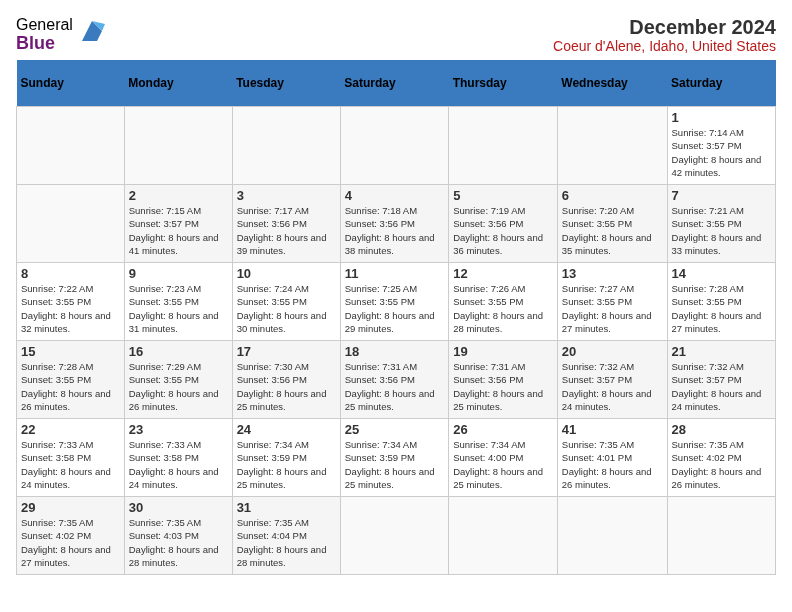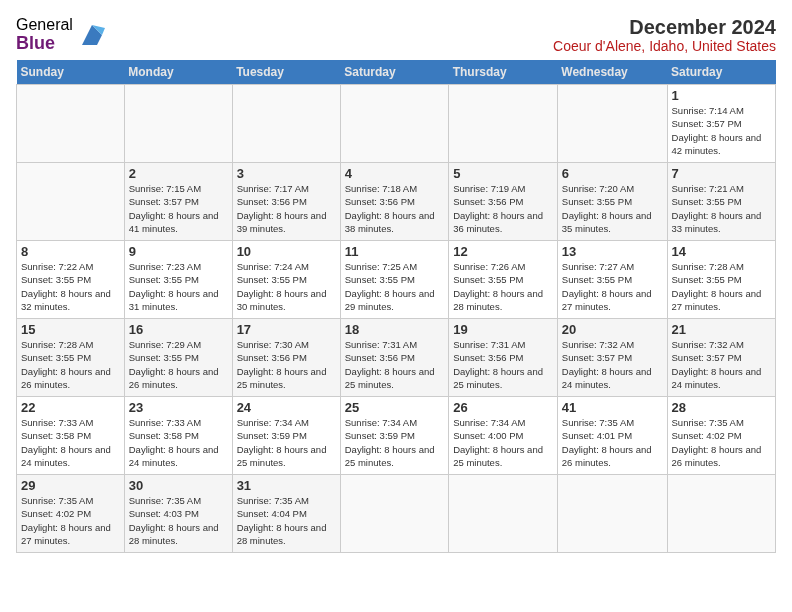--- a/index.html
+++ b/index.html
@@ -15,21 +15,21 @@
       padding: 16px 16px 8px 16px;
     }
     .header-row {
       display: flex;
       align-items: flex-start;
       justify-content: space-between;
       margin-bottom: 6px;
     }
     .logo {
       display: flex;
-      align-items: center;
+      align-items: flex-start;
     }
     .logo-text {
       display: flex;
       flex-direction: column;
       line-height: 1.1;
     }
     .logo-blue {
       font-size: 18px;
       font-weight: bold;
       color: #701a75;
@@ -52,22 +52,22 @@
       font-size: 14px;
       color: #b91c1c;
     }
     table {
       width: 100%;
       border-collapse: collapse;
       font-size: 10px;
     }
     th {
       background-color: #3a7abf;
-      color: #e5e5e5;
-      padding: 5px 4px;
+      color: #000000;
+      padding: 16px 4px;
       text-align: left;
       font-size: 12px;
       font-weight: bold;
     }
     td {
       border: 1px solid #ccc;
       padding: 3px 4px;
       vertical-align: top;
       width: 113px;
       height: 78px;

